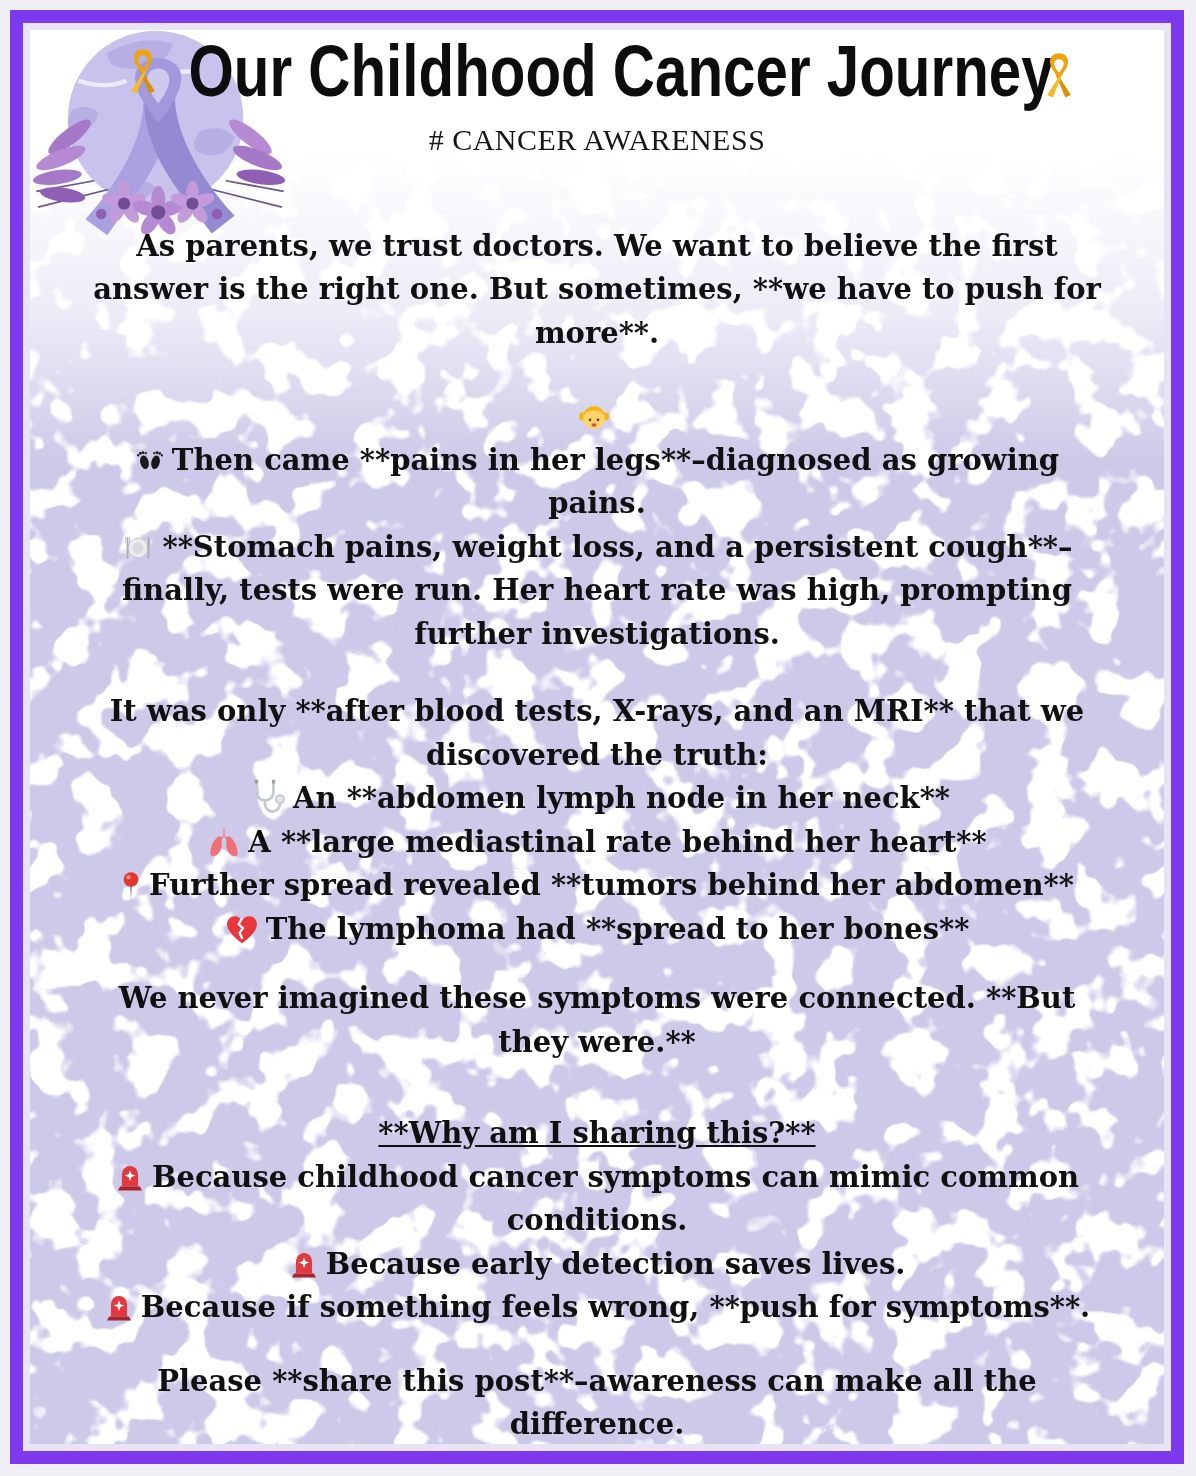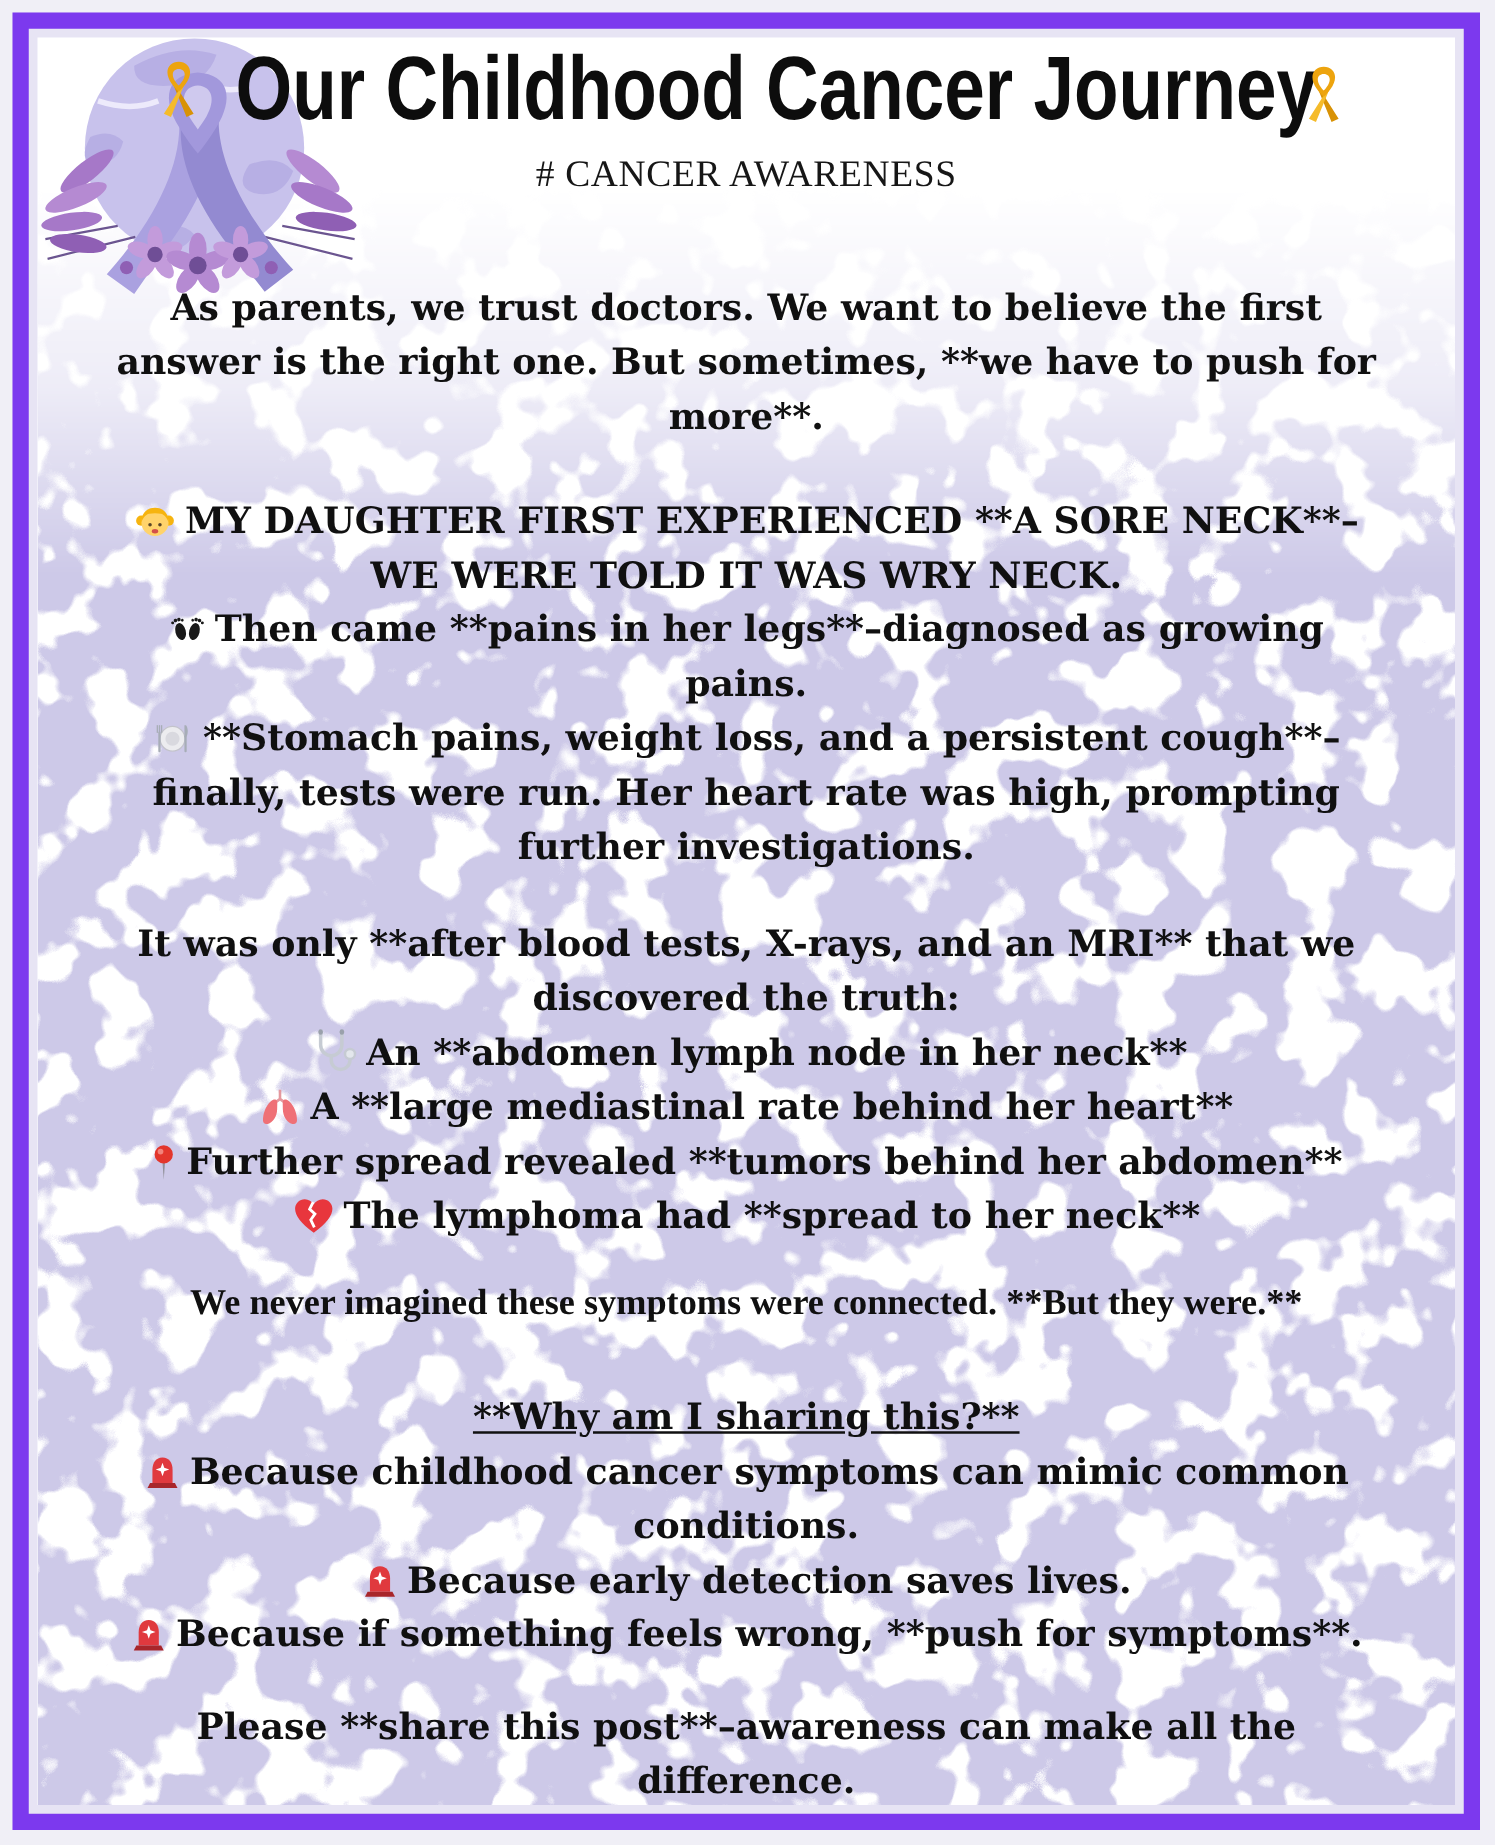--- a/index.html
+++ b/index.html
@@ -65,21 +65,21 @@
     text-align: center;
     color: #101010;
     font-weight: 700;
     font-size: 29px;
     line-height: 1.5;
   }
   main p { margin: 0; }
   .mt-intro    { margin-top: 68px !important; }
   .mt-caps     { margin-top: 40px !important; }
   .mt-disc     { margin-top: 34px !important; }
-  .mt-conn     { margin-top: 26px !important; font-family: Liberation Serif, serif; }
+  .mt-conn     { margin-top: 26px !important; }
   .mt-why      { margin-top: 48px !important; text-decoration: underline; }
   .mt-share    { margin-top: 30px !important; }
   .caps { }
   .ic { display: inline-block; vertical-align: -6px; margin-right: 7px; }
   .s26 { width: 22px; height: 30px; }
   .s30 { width: 30px; height: 30px; }
   .s34 { width: 34px; height: 34px; vertical-align: -8px; }
   .s40 { width: 42px; height: 40px; vertical-align: -10px; }
   .hidden-defs { position: absolute; width: 0; height: 0; overflow: hidden; }
 </style>
@@ -248,21 +248,21 @@
         </svg>
       <div class="subtitle"># CANCER AWARENESS</div>
     </header>
 
     <main>
 
       <p class="mt-intro"><span>As parents, we trust doctors. We want to believe the first answer is the right one. But sometimes, **we have to push for more**.</span></p>
 
       <p class="mt-caps caps"><svg class="ic s34">
             <use href="#sym-girl"></use>
-          </svg><span>MY DAUGHTER FIRST EXPERIENCED **A SORE NECK**–WE WERE TOLD IT WAS WRY NECK.</span></p>
+          </svg></p>
 
       <p><svg class="ic s30">
             <use href="#sym-footprints"></use>
           </svg><span>Then came **pains in her legs**–diagnosed as growing pains.</span></p>
 
       <p><svg class="ic s34">
             <use href="#sym-plate"></use>
           </svg><span>**Stomach pains, weight loss, and a persistent cough**–finally, tests were run. Her heart rate was high, prompting further investigations.</span></p>
 
       <p class="mt-disc"><span>It was only **after blood tests, X-rays, and an MRI** that we discovered the truth:</span></p>
@@ -271,21 +271,21 @@
             <use href="#sym-stethoscope"></use>
           </svg><span>An **abdomen lymph node in her neck**</span></p>
       <p><svg class="ic s34">
             <use href="#sym-lungs"></use>
           </svg><span>A **large mediastinal rate behind her heart**</span></p>
       <p><svg class="ic s26">
             <use href="#sym-pushpin"></use>
           </svg><span>Further spread revealed **tumors behind her abdomen**</span></p>
       <p><svg class="ic s34">
             <use href="#sym-broken-heart"></use>
-          </svg><span>The lymphoma had **spread to her neck**</span></p>
+          </svg><span>The lymphoma had **spread to her bones**</span></p>
 
       <p class="mt-conn"><span>We never imagined these symptoms were connected. **But they were.**</span></p>
 
       <p class="mt-why"><span>**Why am I sharing this?**</span></p>
 
       <p><svg class="ic s30">
             <use href="#sym-siren"></use>
           </svg><span>Because childhood cancer symptoms can mimic common conditions.</span></p>
       <p><svg class="ic s30">
             <use href="#sym-siren"></use>

